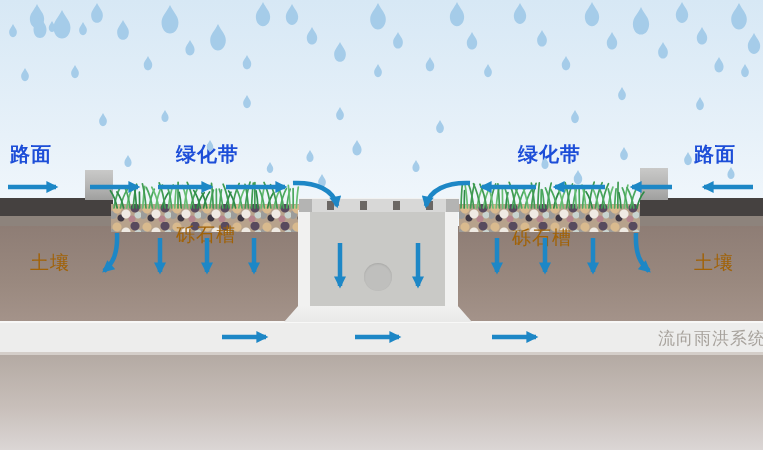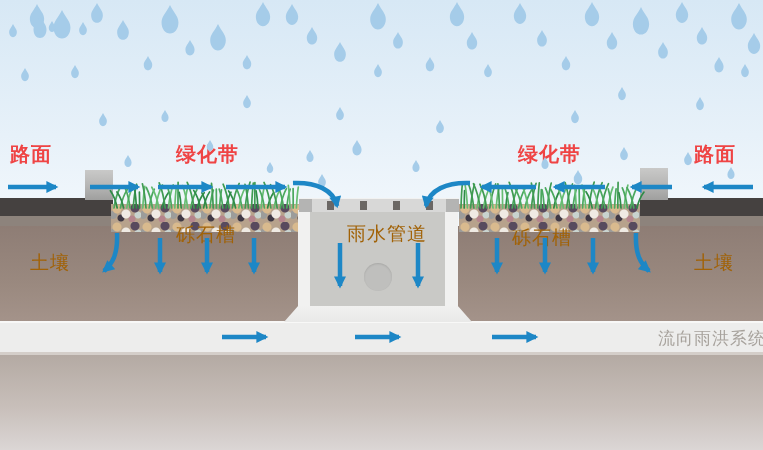--- a/index.html
+++ b/index.html
@@ -43,21 +43,21 @@
                background:linear-gradient(180deg,#f1f1f0,#e9e9e8);
                clip-path:polygon(7.5% 0,92.5% 0,100% 100%,0 100%);}
   .grate{left:299px;top:198px;width:160px;height:14px;background:#d8d8d7;
          border-top:1px solid #f2f2f1;}
   .grate-cap{top:0;width:13px;height:13px;background:#b4b4b3;}
   .grate-slot{top:2px;width:7px;height:9px;background:#6b6764;}
   .pipe-circle{left:364px;top:263px;width:28px;height:28px;border-radius:50%;
                background:#bfbfbd;box-shadow:inset 0 1px 2px rgba(0,0,0,.12);}
   
   .lbl{position:absolute;white-space:nowrap;letter-spacing:1px;}
-  .lbl-dark{color:#ef4444;font-size:20px;font-weight:600;}
+  .lbl-dark{color:#1d4ed8;font-size:20px;font-weight:600;}
   .lbl-white{color:#a16207;font-size:19px;font-weight:500;}
   .lbl-gray{color:#a7a29c;font-size:17px;font-weight:500;}
   .l-road-l{left:10px;top:141px;}   .l-green-l{left:176px;top:141px;}
   .l-green-r{left:518px;top:141px;} .l-road-r{left:694px;top:141px;}
   .l-gravel-l{left:176px;top:222px;}.l-gravel-r{left:512px;top:225px;}
   .l-pipe{left:347px;top:221px;}
   .l-soil-l{left:30px;top:250px;}   .l-soil-r{left:694px;top:250px;}
   .l-flow{left:658px;top:327px;}
   #overlay{position:absolute;inset:0;pointer-events:none;}
 </style>
@@ -91,21 +91,20 @@
     <div class="abs grate-slot" style="left:127px"></div>
   </div>
   <div class="abs pipe-circle"></div>
 
   <div class="lbl lbl-dark l-road-l">路面</div>
   <div class="lbl lbl-dark l-green-l">绿化带</div>
   <div class="lbl lbl-dark l-green-r">绿化带</div>
   <div class="lbl lbl-dark l-road-r">路面</div>
   <div class="lbl lbl-white l-gravel-l">砾石槽</div>
   <div class="lbl lbl-white l-gravel-r">砾石槽</div>
-  <div class="lbl lbl-white l-pipe">雨水管道</div>
   <div class="lbl lbl-white l-soil-l">土壤</div>
   <div class="lbl lbl-white l-soil-r">土壤</div>
   <div class="lbl lbl-gray l-flow">流向雨洪系统</div>
 
   <svg id="overlay" width="763" height="450" viewBox="0 0 763 450">
       <defs>
         <marker id="ah" viewBox="0 0 10 10" refX="8" refY="5" markerWidth="13" markerHeight="12" orient="auto" markerUnits="userSpaceOnUse">
           <path d="M0,0 L10,5 L0,10 Z" fill="#1d87c6"></path>
         </marker>
       </defs>

